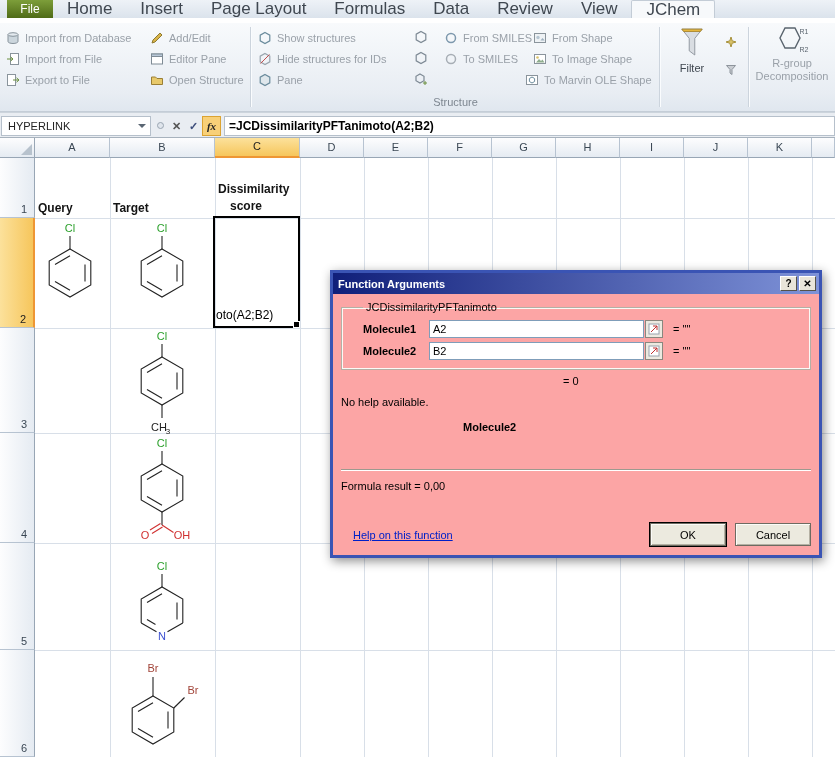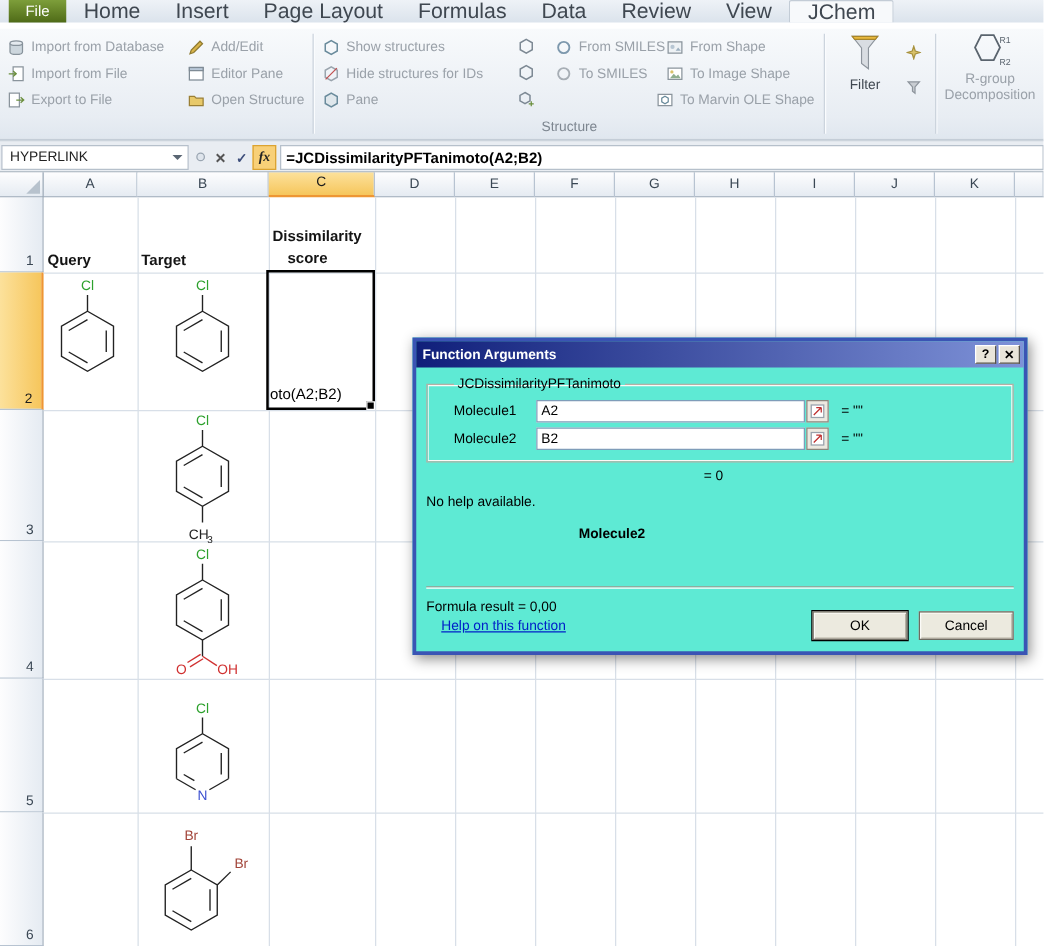--- a/index.html
+++ b/index.html
@@ -76,33 +76,33 @@
                        background:#000; border:1px solid #fff; }
   .mol { position:absolute; }
   .mol line, .mol polygon, .mol polyline { stroke:#222; stroke-width:1.1; fill:none; }
   .mol .bond-red { stroke:#d03030; }
   .mol text { font-size:11px; text-anchor:middle; font-family:"Liberation Sans",sans-serif; }
   .mol text.sub { font-size:8px; }
   .a-cl { fill:#2da12d; } .a-n { fill:#3c50d0; } .a-o { fill:#d03030; }
   .a-br { fill:#a2453a; } .a-c { fill:#222; }
 
   
-  .dialog { position:absolute; left:330px; top:270px; width:492px; height:254px; background:#5eead4;
+  .dialog { position:absolute; left:330px; top:270px; width:492px; height:288px; background:#fca5a5;
             border:3px solid #3a54b4; box-shadow:2px 3px 10px rgba(0,0,0,.45); }
   .dlg-title { height:21px; background:linear-gradient(90deg,#101f7a,#7e92d8); display:flex;
                align-items:center; color:#fff; font-weight:bold; padding-left:5px; }
   .dlg-btns { margin-left:auto; display:flex; gap:2px; padding-right:3px; }
   .dlg-btn { width:17px; height:15px; background:#e9e5da; border:1px solid; border-color:#fff #55524a #55524a #fff;
              font-size:10px; font-weight:bold; color:#000; display:flex; align-items:center; justify-content:center;
              font-family:"Liberation Sans",sans-serif; }
   .dlg-body { position:relative; height:calc(100% - 21px); padding:6px 8px; color:#000; }
   fieldset.grp { border:1px solid #b4b0a5; box-shadow:inset 0 0 0 1px #fbfaf6; padding:3px 21px 9px; margin-top:1px; }
   fieldset.grp legend { padding:0 3px; color:#000; }
   .frow { display:flex; align-items:center; margin-top:4px; }
-  .frow label { width:66px; font-weight:normal; }
+  .frow label { width:66px; font-weight:bold; }
   .frow input { width:215px; height:18px; border:1px solid #7f9db9; padding:1px 3px;
                 font-family:"Liberation Sans",sans-serif; font-size:11px; color:#000; background:#fff; }
   .range-btn { width:18px; height:18px; margin-left:1px; background:#ece9e0; border:1px solid #8a877e;
                display:flex; align-items:center; justify-content:center; padding:0; }
   .frow .fres { margin-left:10px; }
   .dlg-result { margin:5px 0 0 222px; }
   .dlg-nohelp { margin-top:9px; }
   .dlg-argname { margin-top:13px; margin-left:122px; font-weight:bold; }
   .dlg-sep { margin-top:36px; border-top:1px solid #9d998e; border-bottom:1px solid #fff; }
   .dlg-formula { margin-top:9px; }

